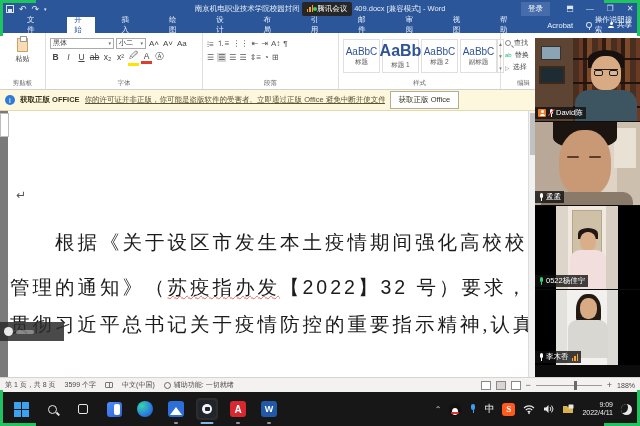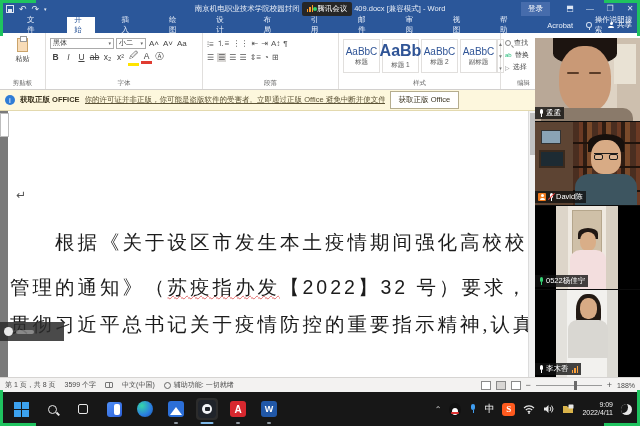--- a/index.html
+++ b/index.html
@@ -128,21 +128,21 @@
   .clock{text-align:right;font-size:7px;line-height:8px;color:#f0f0f0;}
   .moon-ic{width:11px;height:11px;border-radius:50%;background:#e8e8e8;position:relative;overflow:hidden;}
   .moon-ic::after{content:"";position:absolute;left:-4px;top:-2px;width:11px;height:11px;border-radius:50%;background:#171717;}
 
   
   .sidebar{position:absolute;left:535px;top:38px;width:105px;height:339px;background:#0c0c0c;z-index:50;display:flex;flex-direction:column;}
   .sb-head{height:19px;background:#1d1d1d;display:flex;align-items:center;gap:4px;padding:0 5px;color:#e3e3e3;font-size:7.5px;position:relative;flex:none;}
   .sb-logo{position:absolute;right:3px;top:3px;display:flex;}
   .sb-logo i{width:9px;height:9px;background:#343434;transform:rotate(45deg);margin-left:-4px;}
   .video{position:relative;flex:none;height:83px;margin-bottom:1px;overflow:hidden;background:#000;}
-  .video.last{flex:1;margin-bottom:0;}
+  .video.last{flex:1;margin-bottom:12px;}
   .vbadge{position:absolute;left:0;bottom:2px;display:flex;align-items:center;gap:2px;background:rgba(15,15,15,.78);padding:1px 3px;color:#fff;font-size:7.5px;white-space:nowrap;z-index:3;}
   .host-ic{width:8px;height:8px;border-radius:1px;background:#f07a1d;position:relative;flex:none;}
   .host-ic::before{content:"";position:absolute;left:2.5px;top:1px;width:3px;height:3px;border-radius:50%;background:#fff;}
   .host-ic::after{content:"";position:absolute;left:1.5px;top:4.5px;width:5px;height:2.5px;border-radius:2px 2px 0 0;background:#fff;}
   .micb{position:relative;width:6px;height:9px;flex:none;}
   .micb::before{content:"";position:absolute;left:1.5px;top:0;width:3px;height:5px;border-radius:1.5px;background:#fff;}
   .micb::after{content:"";position:absolute;left:2.5px;top:5px;width:1px;height:3px;background:#fff;}
   .micb.green::before,.micb.green::after{background:#35d073;}
   .micb.muted .slash{position:absolute;left:-1px;top:3.5px;width:9px;height:1.2px;background:#e8413c;transform:rotate(-45deg);z-index:2;}
   .sigb{display:inline-flex;align-items:flex-end;gap:1px;height:7px;margin-left:1px;}
@@ -460,35 +460,20 @@
         <div>9:09</div>
         <div>2022/4/11</div>
       </span>
       <span class="moon-ic"></span>
     </div>
   </div>
 
   <aside class="sidebar">
 
     <div class="video">
-      <div class="scene2">
-        <div class="win"></div>
-        <div class="p2-hair"></div>
-          <div class="p2-face"></div>
-        <div class="p2-brow" style="left:32px;top:34px"></div>
-        <div class="p2-brow" style="left:54px;top:34px"></div>
-        <div class="p2-shoulder"></div>
-      </div>
-      <div class="vbadge">
-        <span class="micb"></span>
-        <span>孟孟</span>
-      </div>
-    </div>
-
-    <div class="video">
       <div class="scene1">
         <div class="shelf" style="top:20px"></div>
           <div class="shelf" style="top:44px"></div>
           <div class="shelf" style="top:68px"></div>
         <div class="deskwall"></div>
           <div class="photo"></div>
           <div class="monitor"></div>
         <div class="p1-hair"></div>
           <div class="p1-head"></div>
         <div class="p1-glass">
@@ -500,20 +485,35 @@
       <div class="vbadge">
         <span class="host-ic"></span>
         <span class="micb muted">
             <span class="slash"></span>
           </span>
         <span>David陈</span>
       </div>
     </div>
 
     <div class="video">
+      <div class="scene2">
+        <div class="win"></div>
+        <div class="p2-hair"></div>
+          <div class="p2-face"></div>
+        <div class="p2-brow" style="left:32px;top:34px"></div>
+        <div class="p2-brow" style="left:54px;top:34px"></div>
+        <div class="p2-shoulder"></div>
+      </div>
+      <div class="vbadge">
+        <span class="micb"></span>
+        <span>孟孟</span>
+      </div>
+    </div>
+
+    <div class="video">
       <div class="pillar">
         <div class="pcol3">
           <div class="door"></div>
           <div class="p3-hair"></div>
             <div class="p3-head"></div>
             <div class="p3-body"></div>
         </div>
       </div>
       <div class="vbadge">
         <span class="micb green"></span>

